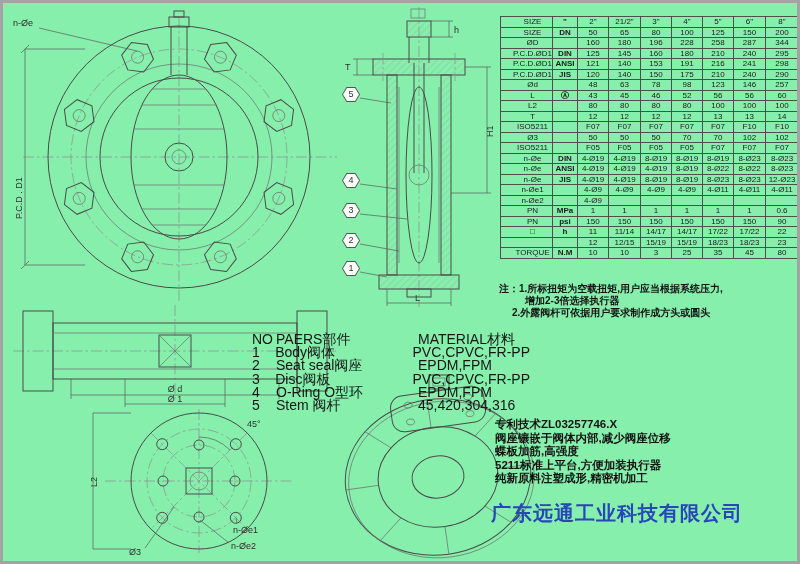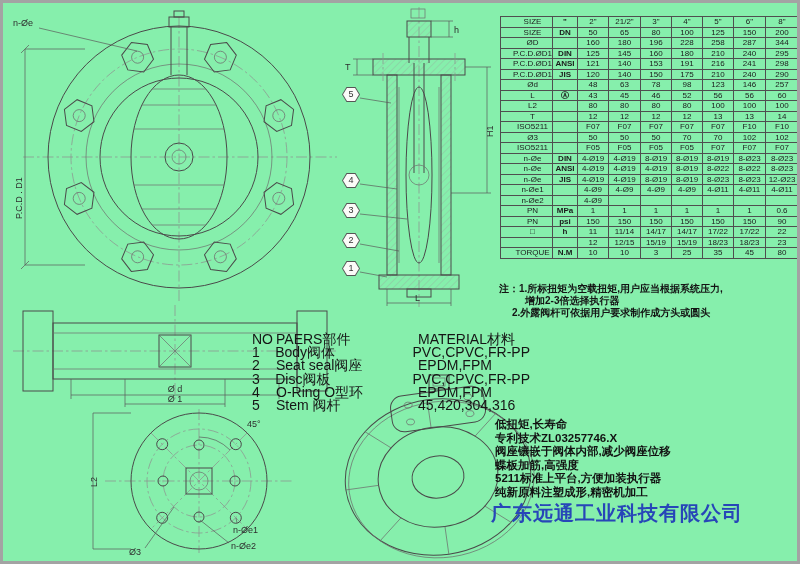--- a/index.html
+++ b/index.html
@@ -541,21 +541,20 @@
         </div>
         <div class="prow">
           <span class="no">5</span>
           <span class="part">Stem 阀杆</span>
           <span class="mat">45,420,304,316</span>
         </div>
       </div>
   </div>
 
   <div id="features">
-      <div>低扭矩,长寿命</div>
       <div>专利技术ZL03257746.X</div>
       <div>阀座镶嵌于阀体内部,减少阀座位移</div>
       <div>蝶板加筋,高强度</div>
       <div>5211标准上平台,方便加装执行器</div>
       <div>纯新原料注塑成形,精密机加工</div>
     </div>
   <div id="company">广东远通工业科技有限公司</div>
 
 </div>
 

